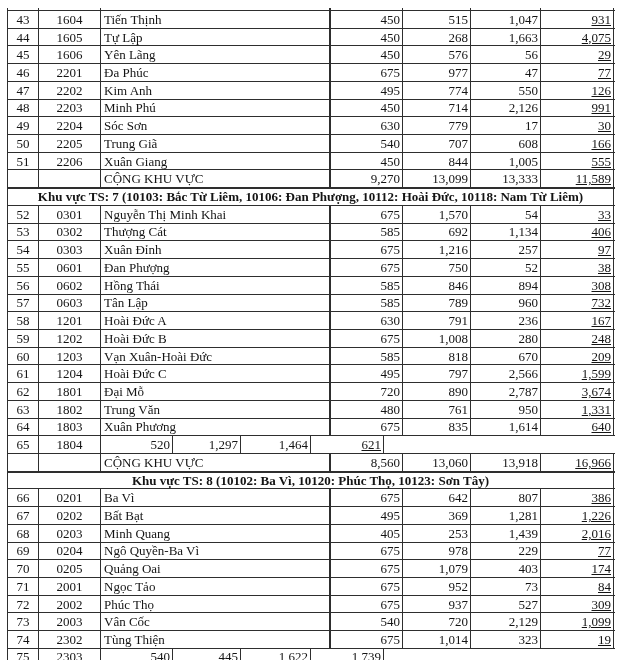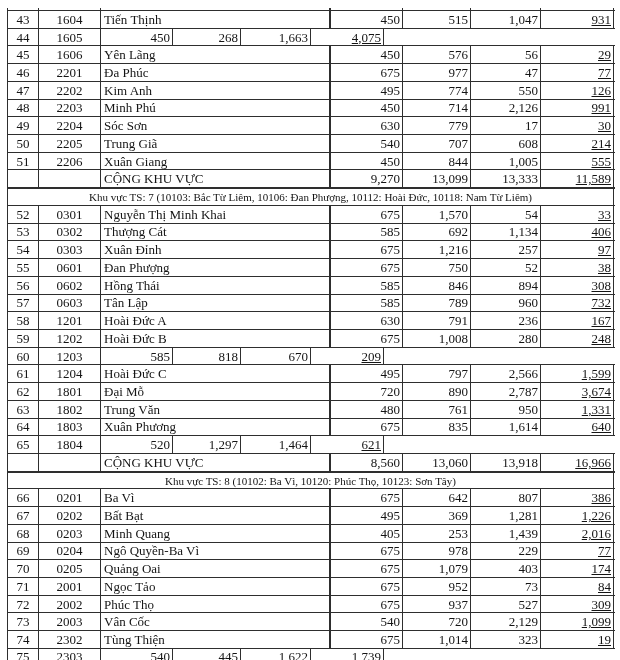--- a/index.html
+++ b/index.html
@@ -48,22 +48,22 @@
   .c7 { width: 73px; text-decoration: underline; }
   .num { justify-content: flex-end; padding-right: 2px; }
   .section-header { border-top: 1px solid var(--bc); }
   .section-header .hd {
     width: 606px;
     box-sizing: border-box;
     display: flex;
     align-items: center;
     justify-content: center;
     border-right: 1px solid var(--bc);
-    font-weight: normal;
-    font-size: 11px;
+    font-weight: bold;
+    font-size: 13px;
     white-space: nowrap;
     overflow: hidden;
   }
 </style>
 </head>
 <body>
 
 <div class="page">
   <div class="tbl" id="tbl">
       <div class="tr sliver">
@@ -80,20 +80,21 @@
         <div class="td c2">1604</div>
         <div class="td c3">Tiến Thịnh</div>
         <div class="td c4 num">450</div>
         <div class="td c5 num">515</div>
         <div class="td c6 num">1,047</div>
         <div class="td c7 num">931</div>
       </div>
       <div class="tr">
         <div class="td c1">44</div>
         <div class="td c2">1605</div>
+        <div class="td c3">Tự Lập</div>
         <div class="td c4 num">450</div>
         <div class="td c5 num">268</div>
         <div class="td c6 num">1,663</div>
         <div class="td c7 num">4,075</div>
       </div>
       <div class="tr">
         <div class="td c1">45</div>
         <div class="td c2">1606</div>
         <div class="td c3">Yên Lãng</div>
         <div class="td c4 num">450</div>
@@ -137,21 +138,21 @@
         <div class="td c6 num">17</div>
         <div class="td c7 num">30</div>
       </div>
       <div class="tr">
         <div class="td c1">50</div>
         <div class="td c2">2205</div>
         <div class="td c3">Trung Giã</div>
         <div class="td c4 num">540</div>
         <div class="td c5 num">707</div>
         <div class="td c6 num">608</div>
-        <div class="td c7 num">214</div>
+        <div class="td c7 num">166</div>
       </div>
       <div class="tr">
         <div class="td c1">51</div>
         <div class="td c2">2206</div>
         <div class="td c3">Xuân Giang</div>
         <div class="td c4 num">450</div>
         <div class="td c5 num">844</div>
         <div class="td c6 num">1,005</div>
         <div class="td c7 num">555</div>
       </div>
@@ -235,20 +236,21 @@
         <div class="td c2">1202</div>
         <div class="td c3">Hoài Đức B</div>
         <div class="td c4 num">675</div>
         <div class="td c5 num">1,008</div>
         <div class="td c6 num">280</div>
         <div class="td c7 num">248</div>
       </div>
       <div class="tr">
         <div class="td c1">60</div>
         <div class="td c2">1203</div>
+        <div class="td c3">Vạn Xuân-Hoài Đức</div>
         <div class="td c4 num">585</div>
         <div class="td c5 num">818</div>
         <div class="td c6 num">670</div>
         <div class="td c7 num">209</div>
       </div>
       <div class="tr">
         <div class="td c1">61</div>
         <div class="td c2">1204</div>
         <div class="td c3">Hoài Đức C</div>
         <div class="td c4 num">495</div>

